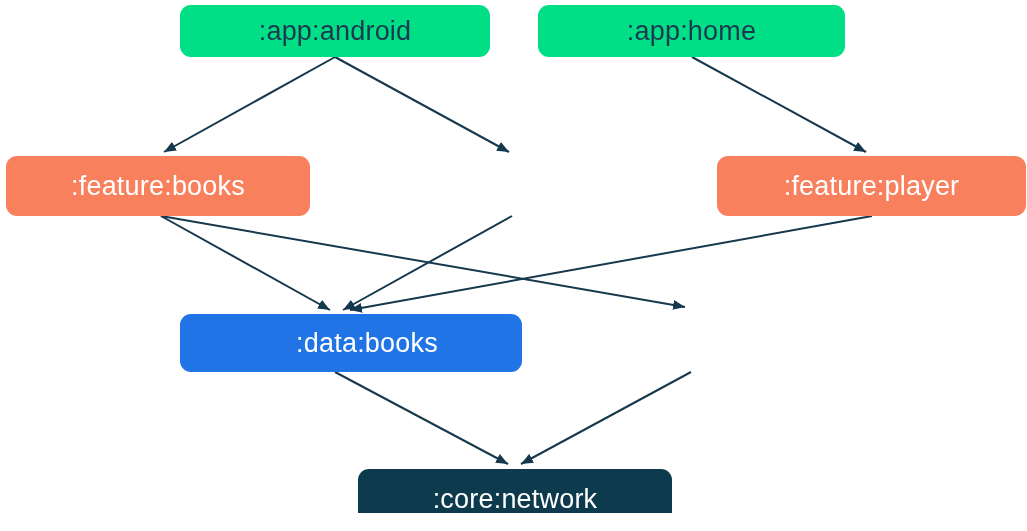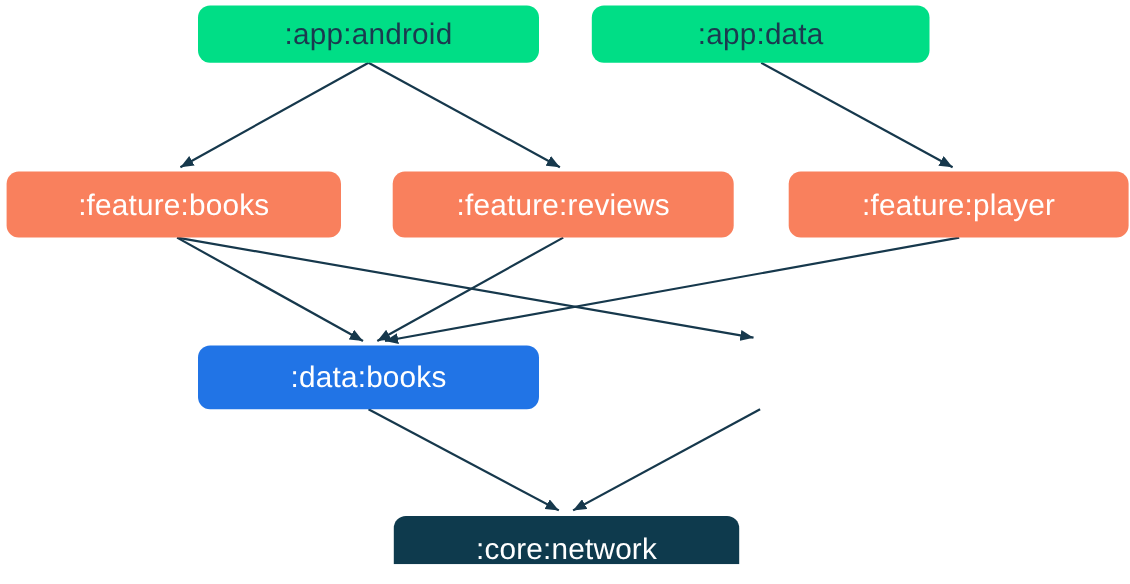--- a/index.html
+++ b/index.html
@@ -61,36 +61,33 @@
     <line x1="872" y1="216" x2="350" y2="310" marker-end="url(#arrow)"></line>
     <line x1="335" y1="372" x2="508" y2="464" marker-end="url(#arrow)"></line>
     <line x1="691" y1="372" x2="521" y2="464" marker-end="url(#arrow)"></line>
   </svg>
 
   <div class="node app" style="left:180px; top:5px; width:310px; height:52px;">
     <span>:app:android</span>
   </div>
 
   <div class="node app" style="left:538px; top:5px; width:307px; height:52px;">
-    <span>:app:data</span>
+    <span>:app:home</span>
   </div>
 
   <div class="node feature" style="left:6px; top:156px; width:304px; height:60px;">
     <span>:feature:books</span>
   </div>
 
-  <div class="node feature" style="left:357px; top:156px; width:310px; height:60px;">
-    <span>:feature:reviews</span>
-  </div>
 
   <div class="node feature" style="left:717px; top:156px; width:309px; height:60px;">
     <span>:feature:player</span>
   </div>
 
-  <div class="node data" style="left:180px; top:314px; width:310px; height:58px;">
+  <div class="node data" style="left:180px; top:314px; width:310px; height:58px;padding-left:32px;">
     <span>:data:books</span>
   </div>
 
 
   <div class="node core" style="left:358px; top:469px; width:314px; height:60px;align-items:center;">
     <span>:core:network</span>
   </div>
 
 </div>
 

